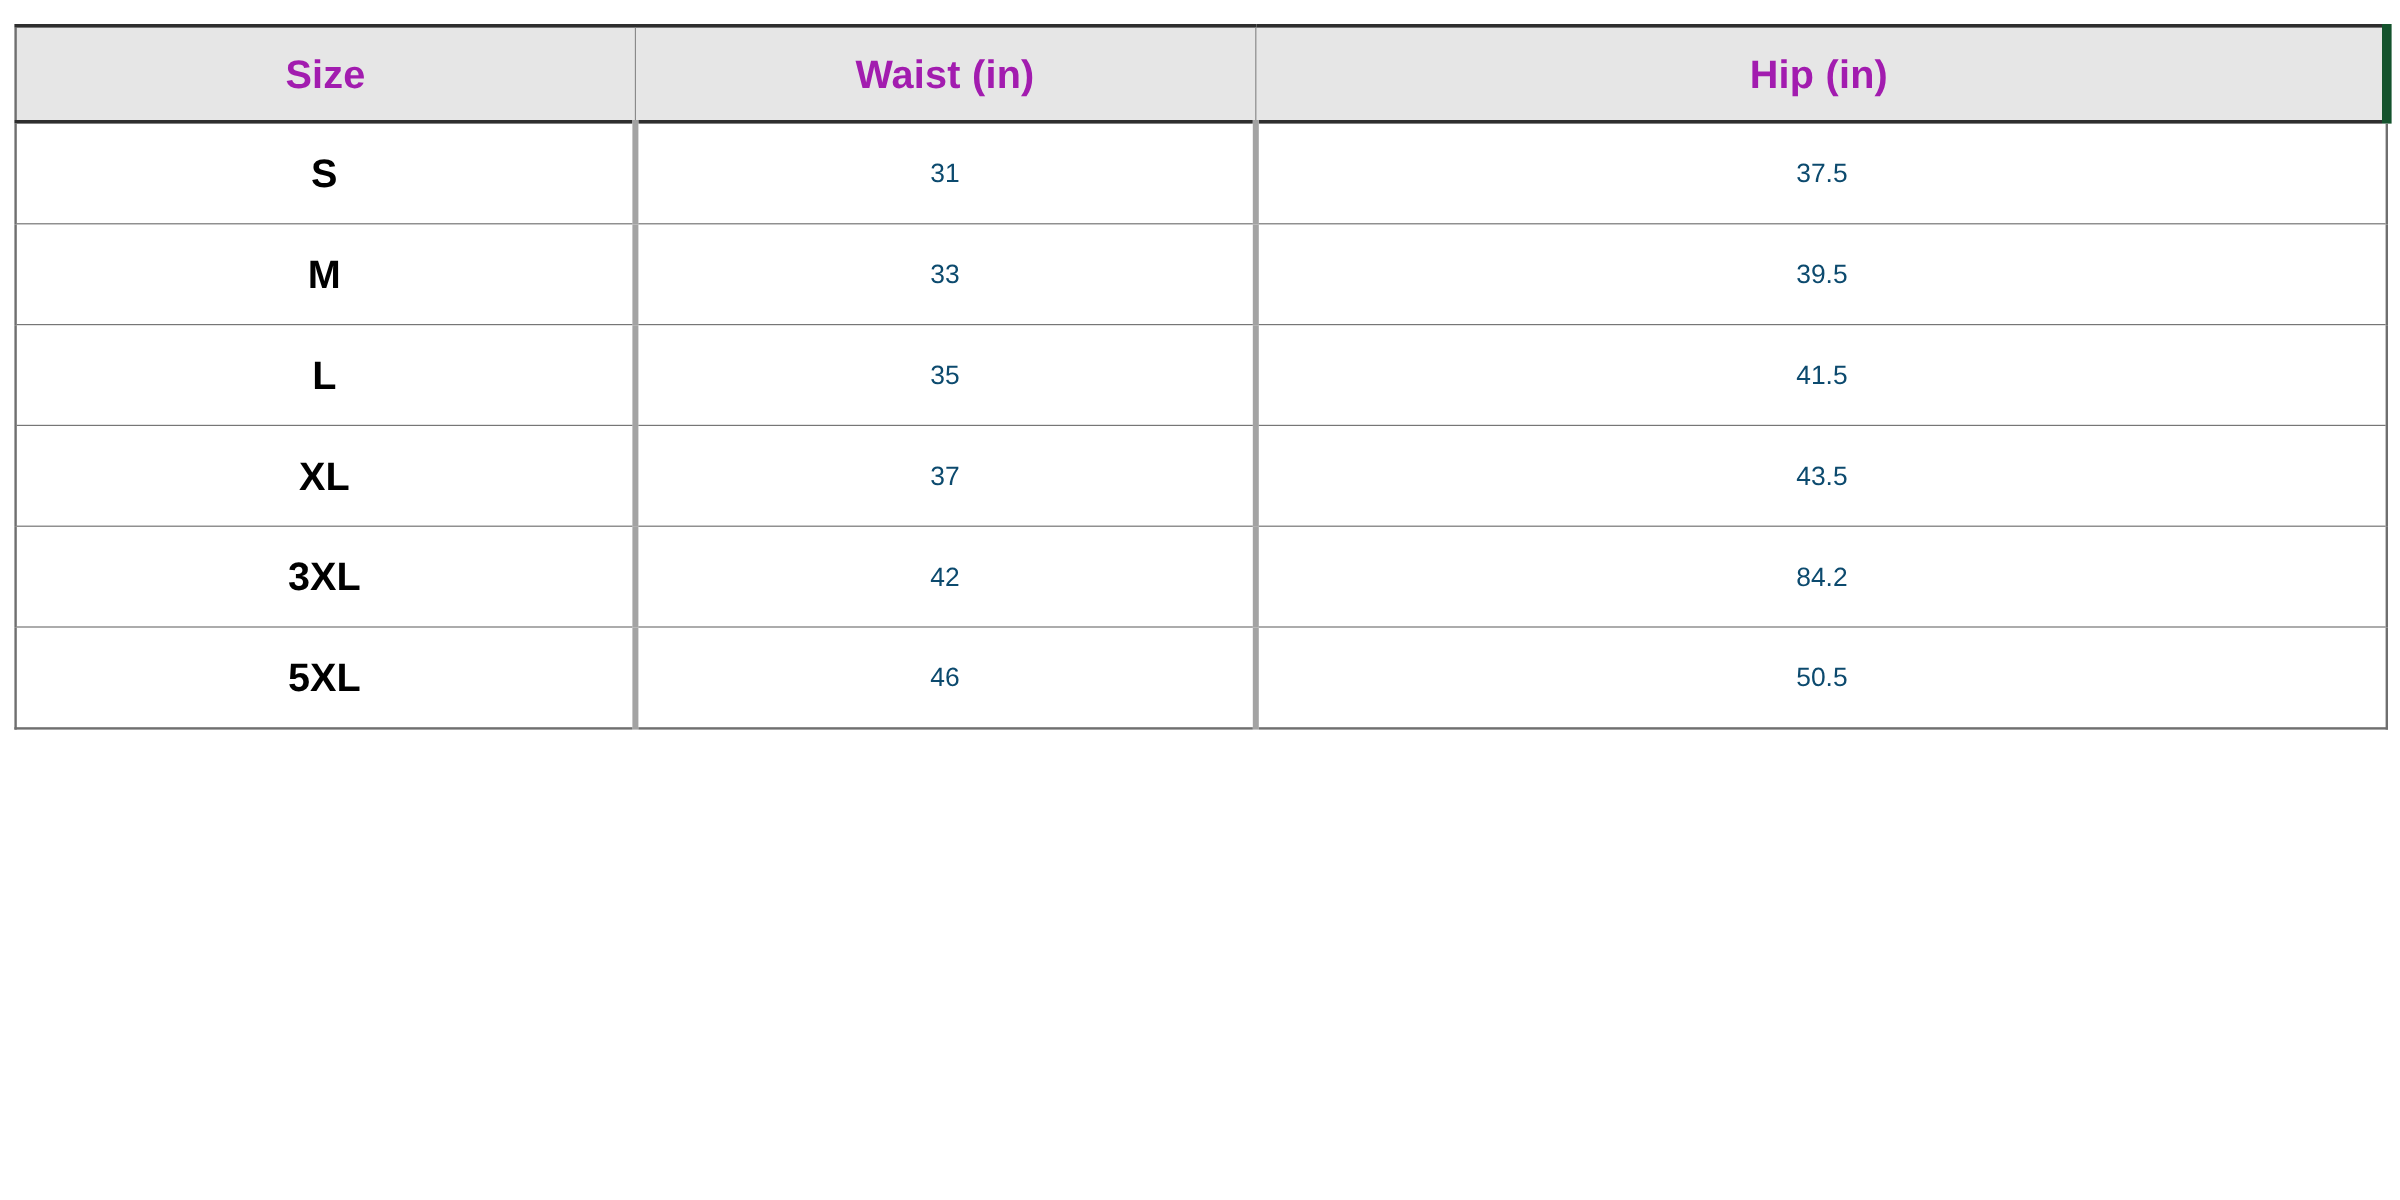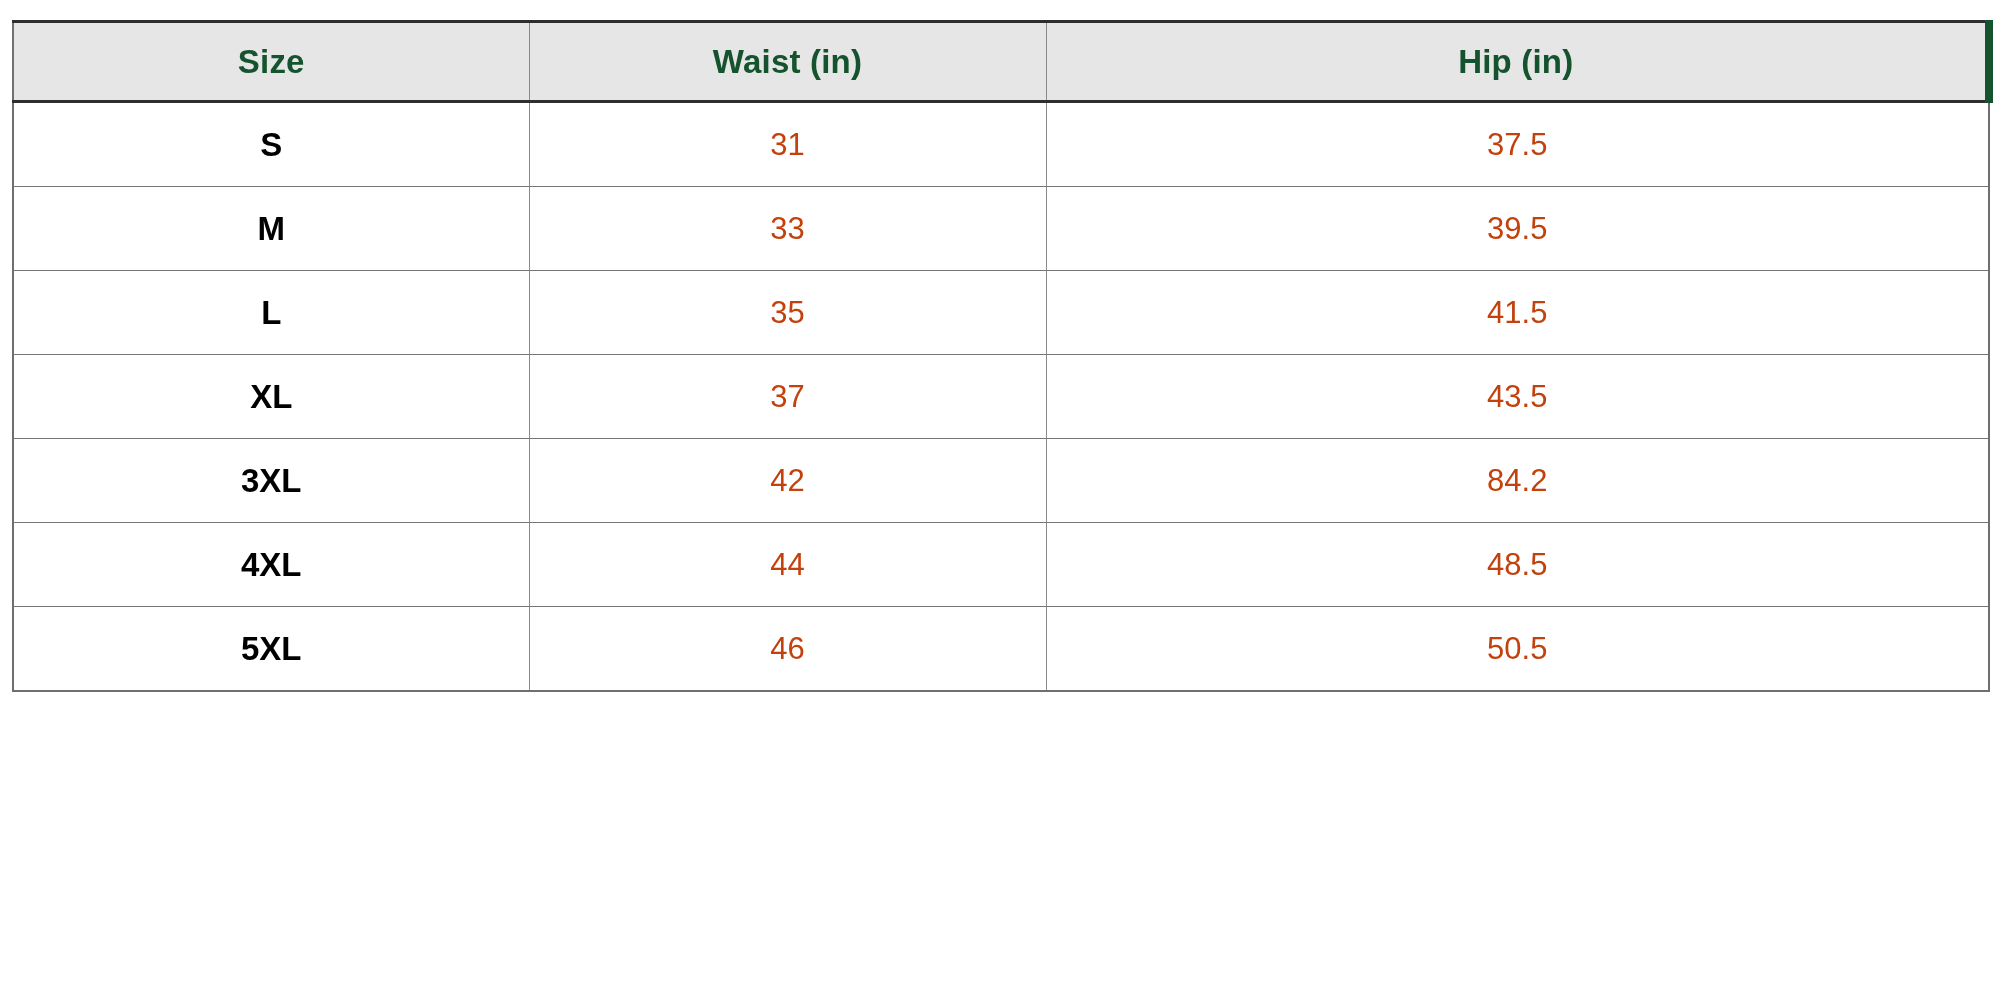--- a/index.html
+++ b/index.html
@@ -29,46 +29,46 @@
     table-layout: fixed;
     background: #ffffff;
   }
 
   table.size-chart col.col-size  { width: 516px; }
   table.size-chart col.col-waist { width: 517px; }
   table.size-chart col.col-hip   { width: 943px; }
 
   table.size-chart thead th {
     background: #e6e6e6;
-    color: #14532d;
+    color: #a21caf;
     font-size: 33px;
     font-weight: bold;
     text-align: center;
     vertical-align: middle;
     height: 77px;
     padding: 0;
     border-top: 3px solid #2e2e2e;
     border-bottom: 3px solid #2e2e2e;
     border-left: 1px solid #8a8a8a;
     border-right: 1px solid #8a8a8a;
     letter-spacing: 0.2px;
   }
   table.size-chart thead th.first-col { border-left: 2px solid #6f6f6f; }
   table.size-chart thead th.last-col  { border-right: 8px solid #14532d; }
 
   table.size-chart tbody td {
     height: 83px;
     padding: 0;
     text-align: center;
     vertical-align: middle;
-    font-size: 31px;
-    color: #c2410c;
+    font-size: 22px;
+    color: #0c4a6e;
     background: #ffffff;
     border-bottom: 1.5px solid #767676;
-    border-left: 1px solid #a3a3a3;
+    border-left: 5px solid #a3a3a3;
     border-right: 1px solid #8a8a8a;
   }
   table.size-chart tbody td.first-col { border-left: 2px solid #6f6f6f; }
   table.size-chart tbody td.last-col  { border-right: 2px solid #6f6f6f; }
 
   table.size-chart tbody tr:last-child td {
     border-bottom: 2px solid #6f6f6f;
     margin-top: 28px;
   }
 
@@ -122,25 +122,20 @@
         <td class="size-cell first-col">XL</td>
         <td class="num-cell">37</td>
         <td class="num-cell last-col">43.5</td>
       </tr>
       <tr>
         <td class="size-cell first-col">3XL</td>
         <td class="num-cell">42</td>
         <td class="num-cell last-col">84.2</td>
       </tr>
       <tr>
-        <td class="size-cell first-col">4XL</td>
-        <td class="num-cell">44</td>
-        <td class="num-cell last-col">48.5</td>
-      </tr>
-      <tr>
         <td class="size-cell first-col">5XL</td>
         <td class="num-cell">46</td>
         <td class="num-cell last-col">50.5</td>
       </tr>
     </tbody>
   </table>
 
 </div>
 
 </body></html>

